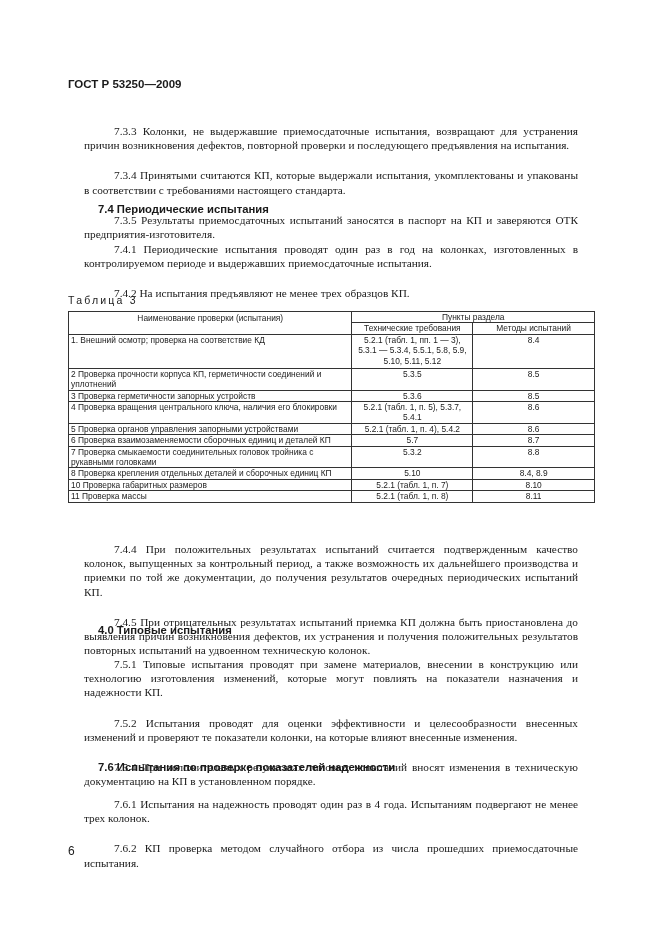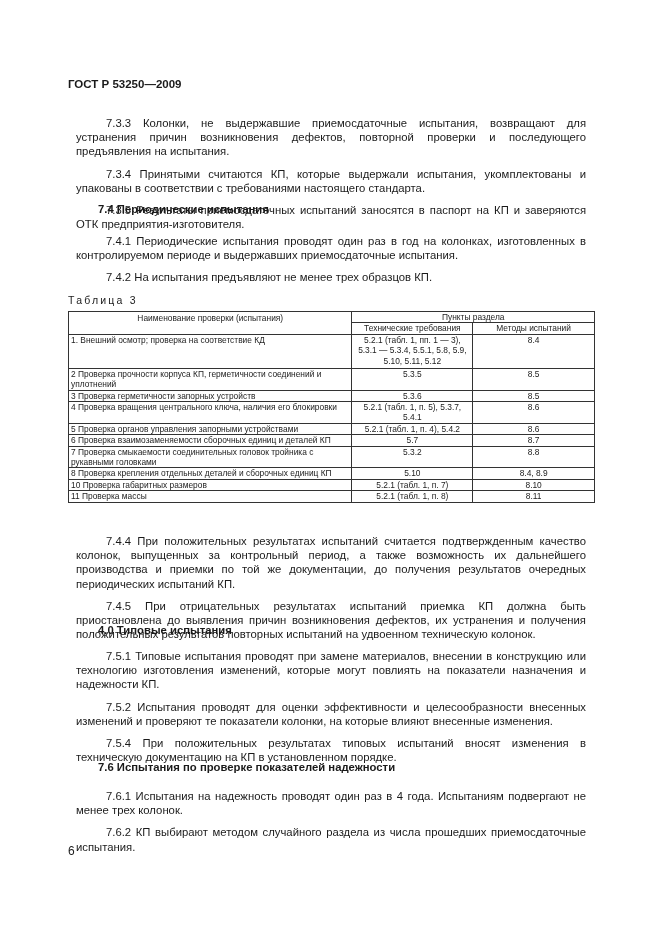--- a/index.html
+++ b/index.html
@@ -1,21 +1,21 @@
 <!DOCTYPE html>
 <html><head>
 <meta charset="utf-8">
 <style>
   html, body { margin: 0; padding: 0; background: #ffffff; }
   body { width: 661px; height: 936px; position: relative; overflow: hidden;
          font-family: "Liberation Sans", sans-serif; color: #1a1a1a; }
   .page { position: absolute; left: 0; top: 0; width: 661px; height: 676px; }
   .hdr { position: absolute; left: 68px; top: 78px; font-weight: bold; font-size: 11.5px; letter-spacing: 0; }
   .blk { position: absolute; left: 68px; width: 526px; font-size: 11.3px; line-height: 14.2px; text-align: justify; }
-  .p { margin: 8px; text-indent: 30px; text-align: justify; }
+  .p { margin: 16px; text-indent: 30px; text-align: justify; font-family: Liberation Serif, serif; }
   .sec { position: absolute; left: 98px; font-weight: bold; font-size: 11.3px; }
   .tcap { position: absolute; left: 68px; top: 294px; font-size: 10.5px; letter-spacing: 2.2px; }
   table.t { position: absolute; left: 68px; top: 311px; width: 527px; border-collapse: collapse;
             font-size: 8.4px; line-height: 10.4px; color: #222; }
   table.t td, table.t th { border: 1px solid #333; padding: 0 2px; vertical-align: top; font-weight: normal; }
   table.t th { text-align: center; margin-top: 28px; }
   td.c { text-align: center; }
   .pgnum { position: absolute; left: 68px; top: 844px; font-size: 12px; }
 </style>
 </head>
@@ -120,17 +120,17 @@
   <div class="blk" style="top:641px;">
     <p class="p">7.5.1 Типовые испытания проводят при замене материалов, внесении в конструкцию или технологию изготовления изменений, которые могут повлиять на показатели назначения и надежности КП.</p>
     <p class="p">7.5.2 Испытания проводят для оценки эффективности и целесообразности внесенных изменений и проверяют те показатели колонки, на которые влияют внесенные изменения.</p>
     <p class="p">7.5.4 При положительных результатах типовых испытаний вносят изменения в техническую документацию на КП в установленном порядке.</p>
   </div>
 
   <div class="sec" style="top:761px;">7.6 Испытания по проверке показателей надежности</div>
 
   <div class="blk" style="top:781px;">
     <p class="p">7.6.1 Испытания на надежность проводят один раз в 4 года. Испытаниям подвергают не менее трех колонок.</p>
-    <p class="p">7.6.2 КП выбирают методом случайного раздела из числа прошедших приемосдаточные испытания.</p>
+    <p class="p">7.6.2 КП проверка методом случайного отбора из числа прошедших приемосдаточные испытания.</p>
   </div>
 
   <div class="pgnum">6</div>
 </div>
 
 </body></html>

